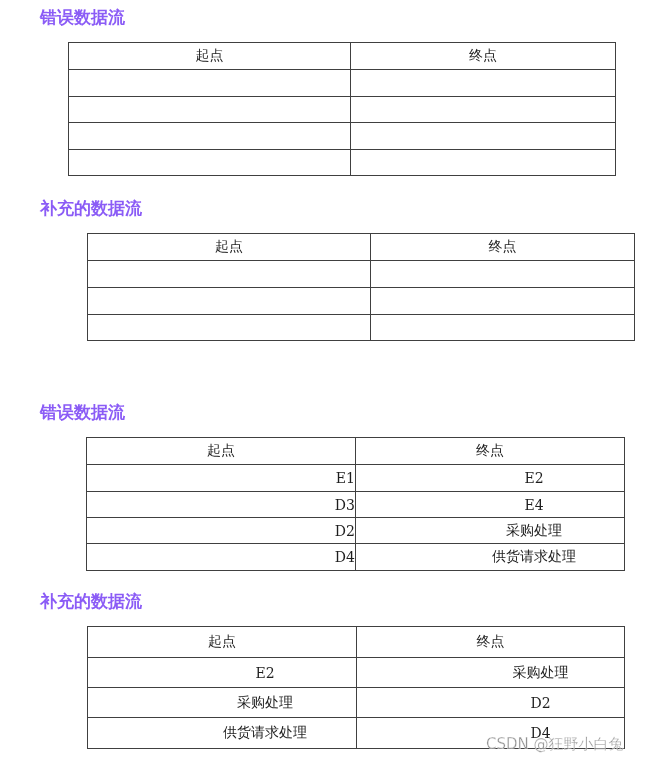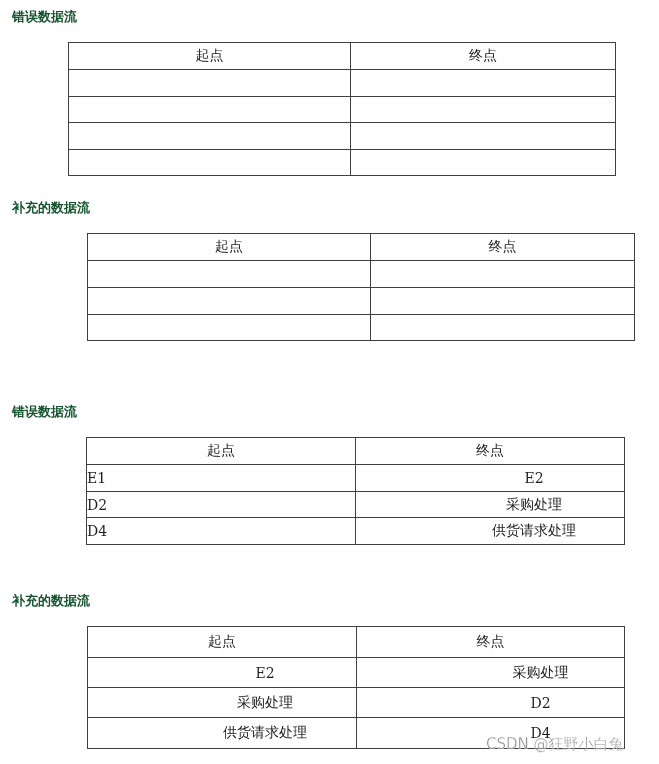--- a/index.html
+++ b/index.html
@@ -1,33 +1,33 @@
 <!DOCTYPE html>
 <html><head>
 <meta charset="utf-8">
 <style>
   html, body { margin: 0; padding: 0; }
   body {
     width: 659px; height: 764px; background: #ffffff; position: relative; overflow: hidden;
     font-family: "DejaVu Serif", "Liberation Serif", serif; color: #222;
   }
   .heading {
-    position: absolute; left: 12px; font-size: 13px; font-weight: bold; color: #14532d;
+    position: absolute; left: 40px; font-size: 17px; font-weight: bold; color: #8b5cf6;
     font-family: "DejaVu Sans", "Liberation Sans", sans-serif; letter-spacing: 0px; line-height: 20px;
   }
   table.flow {
     position: absolute; border-collapse: collapse; table-layout: fixed;
     border: 1.5px solid #3a3a3a;
   }
   table.flow td, table.flow th {
     border: 1.3px solid #404040; padding: 0; font-size: 14px; font-weight: normal;
     color: #1e1e1e; white-space: nowrap; overflow: hidden; vertical-align: middle;
   }
   table.flow th { text-align: center; font-family: Liberation Mono, monospace; font-size: 14px; }
-  td.c { text-align: left; }
+  td.c { text-align: right; }
   td.l { text-align: center; }
   .watermark {
     position: absolute; left: 486px; top: 735px; font-size: 15px; color: rgba(110,110,110,0.75);
     font-family: "DejaVu Sans", "Liberation Sans", sans-serif; letter-spacing: 0px;
     -webkit-text-stroke: 0.3px #ffffff;
   }
 </style>
 </head>
 <body>
 
@@ -96,20 +96,24 @@
   <tbody>
       <tr style="height:27px">
     <th>起点</th>
     <th>终点</th>
   </tr>
   <tr style="height:27px">
     <td class="c">E1</td>
     <td class="l" style="padding-left:88px">E2</td>
   </tr>
   <tr style="height:26px">
+    <td class="c">D3</td>
+    <td class="l" style="padding-left:88px">E4</td>
+  </tr>
+  <tr style="height:26px">
     <td class="c">D2</td>
     <td class="l" style="padding-left:88px">采购处理</td>
   </tr>
   <tr style="height:27px">
     <td class="c">D4</td>
     <td class="l" style="padding-left:88px">供货请求处理</td>
   </tr>
 </tbody>
   </table>
 

